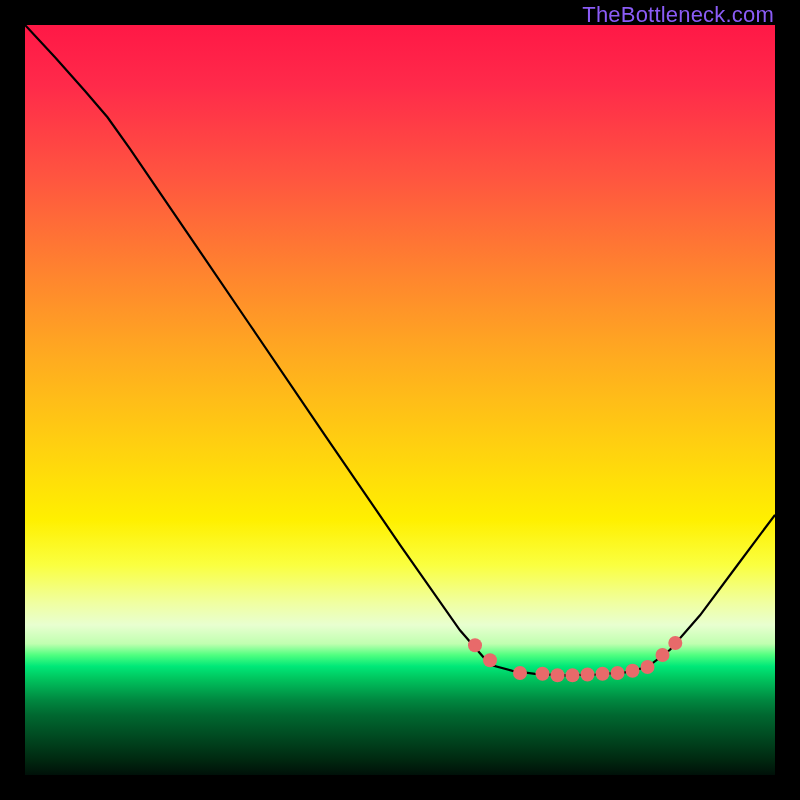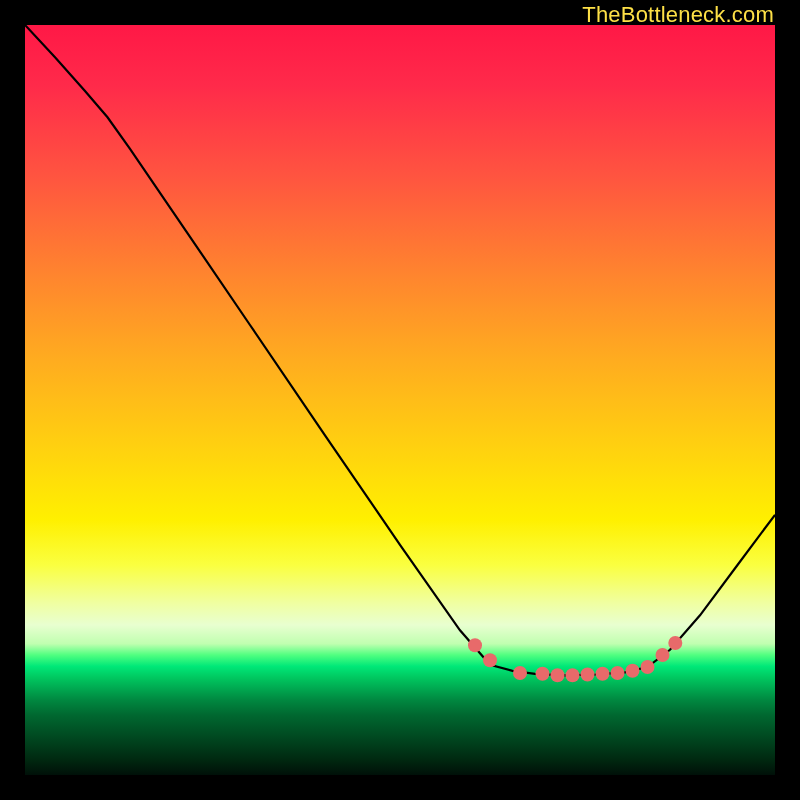--- a/index.html
+++ b/index.html
@@ -50,21 +50,21 @@
       #006830 92%,
       #004820 95%,
       #002810 98%,
       #001008 100%
     );
   }
   .watermark {
     position: absolute;
     top: 2px;
     right: 26px;
-    color: #fde047;
+    color: #8b5cf6;
     font-size: 22px;
     font-weight: 500;
     z-index: 10;
     letter-spacing: 0.2px;
   }
   svg.curve {
     position: absolute;
     top: 0;
     left: 0;
     width: 100%;

